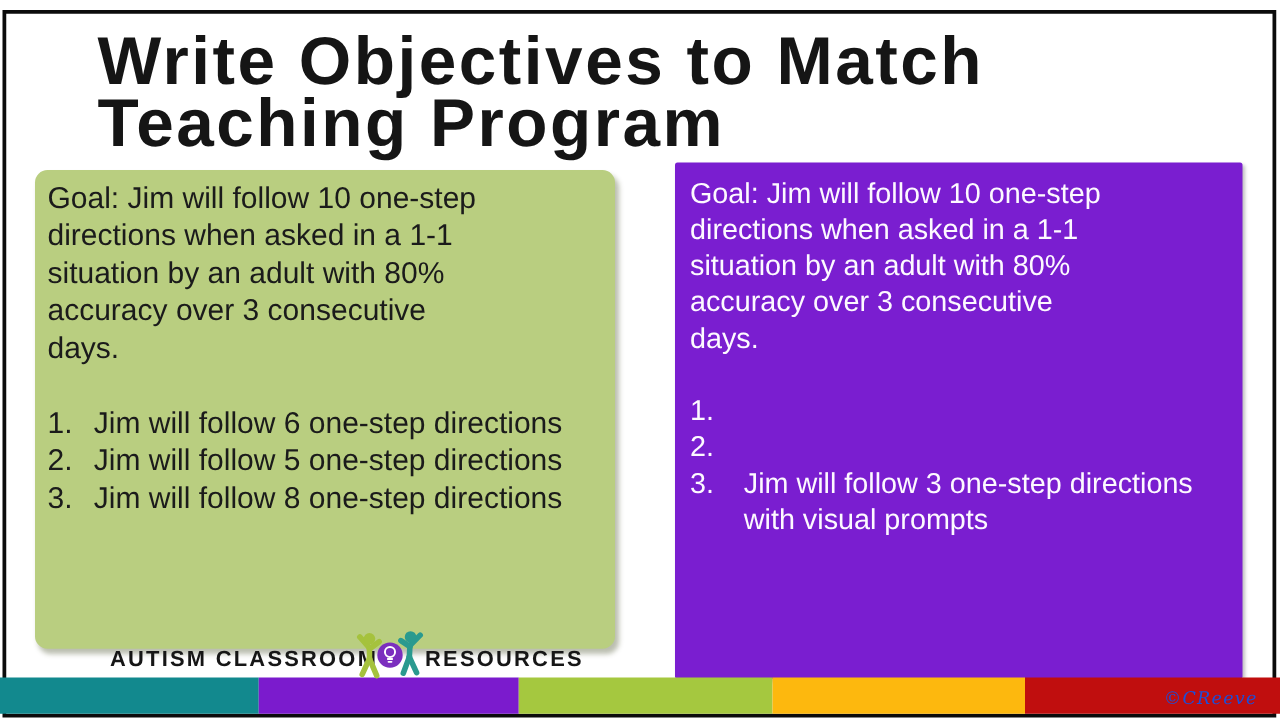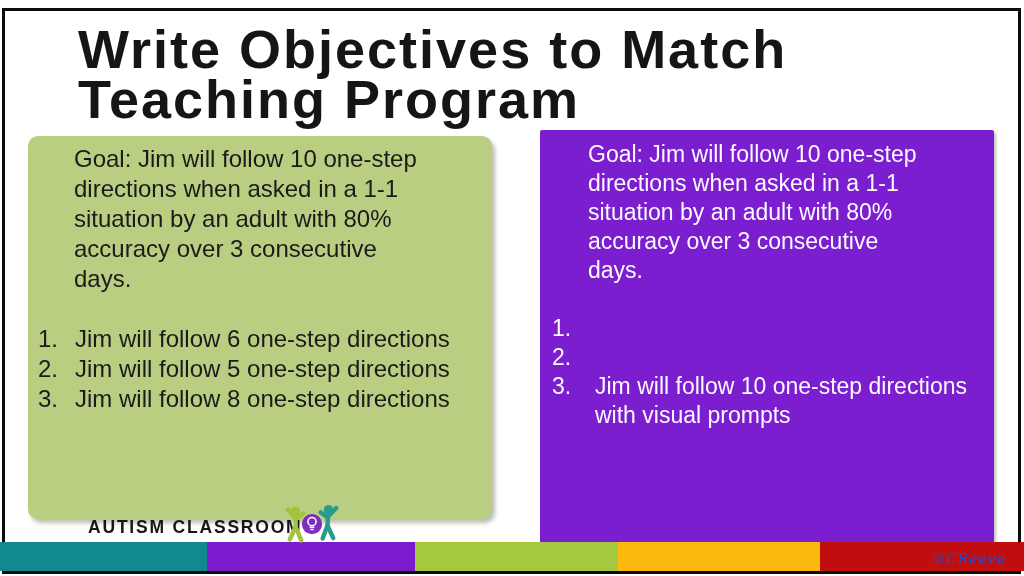--- a/index.html
+++ b/index.html
@@ -54,21 +54,21 @@
     left: 540px; top: 130px;
     width: 454px; height: 413px;
     border-radius: 2px;
     padding: 10px 12px 0 12px;
     color: #fdf9ff;
     box-shadow: 2px 2px 3px rgba(0,0,0,0.25);
     font-size: 23px;
     line-height: 29px;
   }
 
-  .goal-line { white-space: nowrap; margin-left: 36px; }
+  .goal-line { white-space: nowrap; }
 
   .obj-list { list-style: none; }
   .goal-box.left .obj-list  { margin-top: 30px; }
   .goal-box.right .obj-list { margin-top: 29px; }
 
   .obj-item { display: flex; align-items: flex-start; }
   .obj-num  { flex: 0 0 37px; }
   .goal-box.right .obj-num { flex: 0 0 43px; }
   .obj-text { flex: 1 1 auto; }
 
@@ -163,21 +163,21 @@
     </div>
     <ol class="obj-list">
       <li class="obj-item">
         <span class="obj-num">1.</span>
       </li>
       <li class="obj-item">
         <span class="obj-num">2.</span>
       </li>
       <li class="obj-item">
         <span class="obj-num">3.</span>
-        <span class="obj-text">Jim will follow 10 one-step directions with visual prompts</span>
+        <span class="obj-text">Jim will follow 3 one-step directions with visual prompts</span>
       </li>
     </ol>
   </div>
 
   <div class="brand-left">AUTISM CLASSROOM</div>
 
   <svg class="logo-icon" viewBox="0 0 60 48" xmlns="http://www.w3.org/2000/svg">
 
     <g stroke="#a5c23d" stroke-width="4.6" stroke-linecap="round" fill="none">
       <path d="M13 16 L13 26"></path>
@@ -198,20 +198,21 @@
     <circle cx="47" cy="7" r="4.8" fill="#2a9a8f"></circle>
 
     <circle cx="30" cy="22" r="10.5" fill="#7b2fbe"></circle>
     <g stroke="#ffffff" stroke-width="1.6" fill="none" stroke-linecap="round">
       <circle cx="30" cy="19.5" r="4.2"></circle>
       <path d="M28.2 25.2 L31.8 25.2"></path>
       <path d="M28.8 27.6 L31.2 27.6"></path>
     </g>
   </svg>
 
+  <div class="brand-right">RESOURCES</div>
 
   <div class="color-bar">
     <div class="bar-seg" style="background-color: rgb(18, 137, 142);"></div>
     <div class="bar-seg" style="background-color: rgb(123, 27, 205);"></div>
     <div class="bar-seg" style="background-color: rgb(165, 200, 63);"></div>
     <div class="bar-seg" style="background-color: rgb(253, 184, 14);"></div>
     <div class="bar-seg" style="background-color: rgb(192, 14, 14);"></div>
   </div>
 
   <div class="watermark">©CReeve</div>

